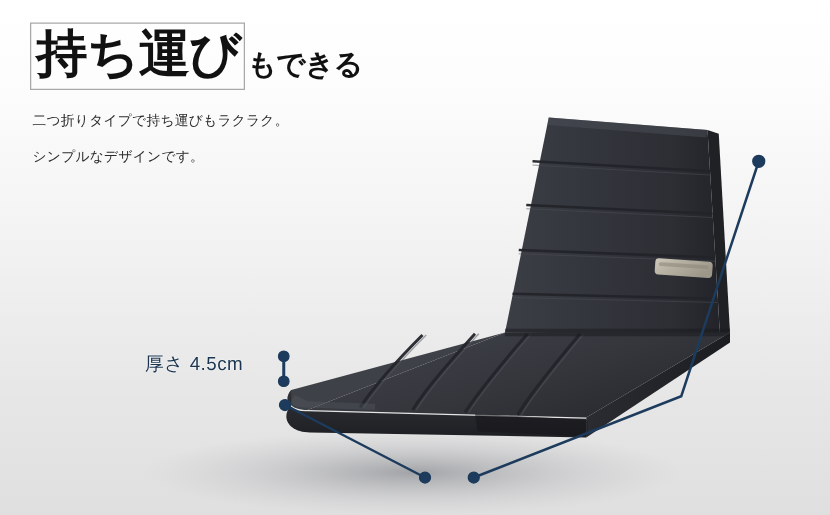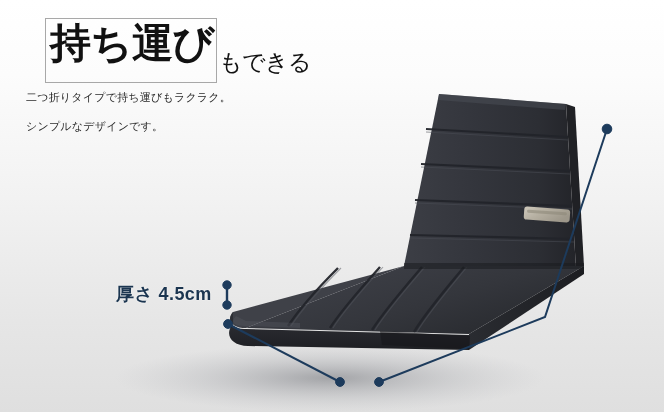--- a/index.html
+++ b/index.html
@@ -30,27 +30,26 @@
     white-space: nowrap;
   }
   .hl-box {
     border: 1px solid #a8a8a8;
     background: transparent;
     color: #111111;
     font-weight: bold;
     font-size: 41px;
     line-height: 1.08;
     letter-spacing: -0.5px;
-    padding: 2px 2px 17px 4px;
+    padding: 2px 2px 6px 4px;
     box-sizing: border-box;
-    margin-left: 21px;
   }
   .hl-plain {
     color: #111111;
-    font-weight: normal;
+    font-weight: bold;
     font-size: 23px;
     line-height: 1;
     letter-spacing: -0.5px;
     padding: 0 2px 9px 2px;
   }
 
   
   .body-copy {
     position: absolute;
     left: 26px;
@@ -76,22 +75,22 @@
     position: absolute;
     left: 0;
     top: 0;
     width: 664px;
     height: 412px;
     pointer-events: none;
   }
   .dim-label {
     position: absolute;
     color: #1b3550;
-    font-weight: bold;
-    font-size: 18px;
+    font-weight: normal;
+    font-size: 15px;
     letter-spacing: 0.4px;
     white-space: nowrap;
     text-shadow: 0 0 2px rgba(255,255,255,0.85);
   }
   .lbl-thickness { left: 116px; top: 282px; }
   .lbl-width     { left: 190px; top: 352px; }
   .lbl-length    { left: 521px; top: 345px; }
 </style>
 </head>
 <body>

